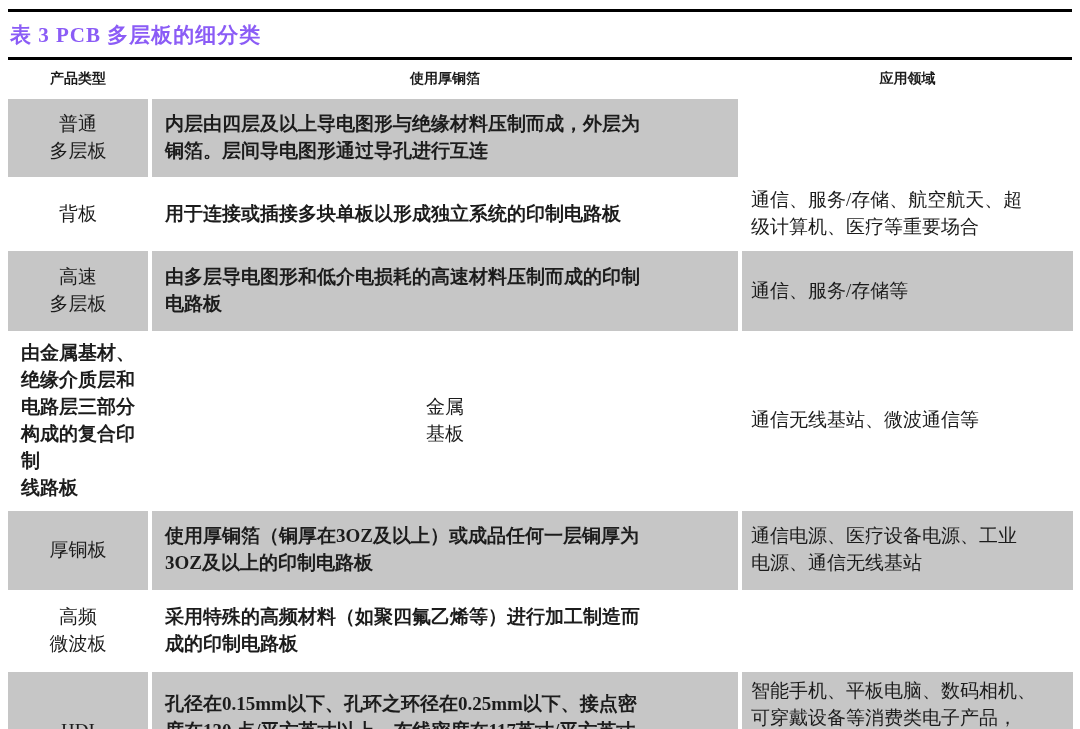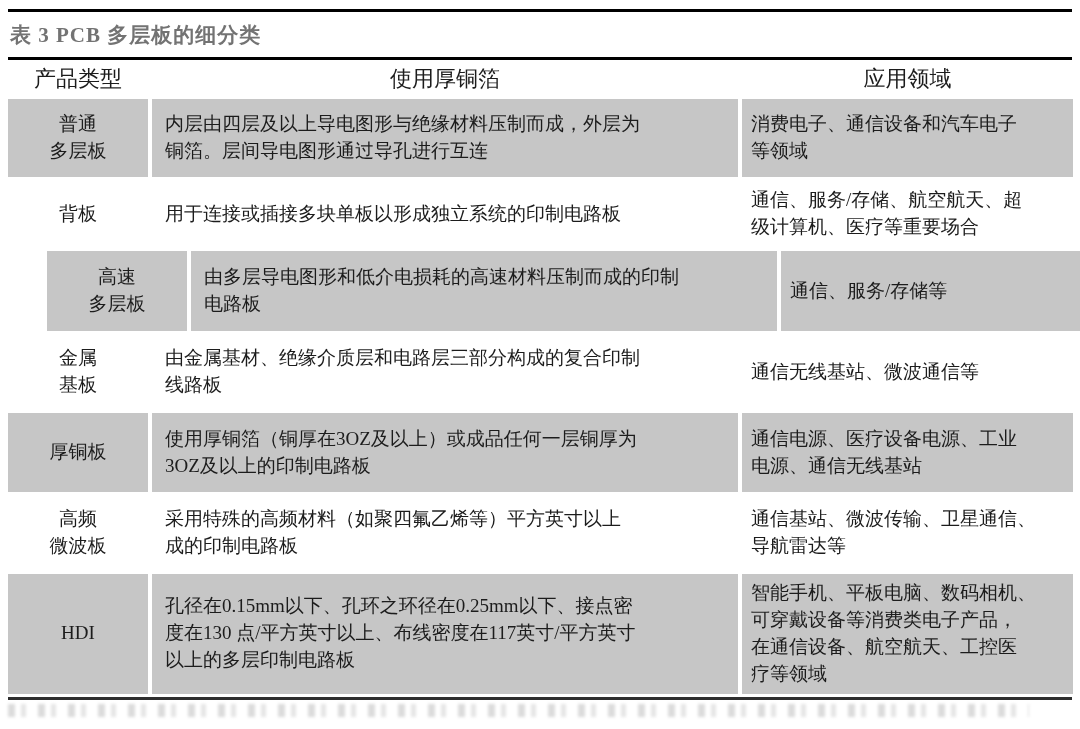--- a/index.html
+++ b/index.html
@@ -14,34 +14,34 @@
 
   .rule { height: 3px; background: #000000; width: 100%; }
   .rule-bottom { height: 3px; background: #2e2e2e; width: 100%; margin-top: 3px; }
 
   .doc-title {
     font-family: "Liberation Serif", "DejaVu Serif", serif;
     font-size: 21px;
     font-weight: bold;
     letter-spacing: 1px;
     padding: 9px 2px 8px 2px;
-    color: #737373;
+    color: #8b5cf6;
   }
 
   .grid-row {
     display: grid;
     grid-template-columns: 140px 586px 331px;
     column-gap: 4px;
   }
 
   .thead { height: 38px; align-items: center; background: #ffffff; }
   .th {
     font-family: "Liberation Serif", "DejaVu Serif", serif;
-    font-size: 22px;
-    font-weight: normal;
+    font-size: 14px;
+    font-weight: bold;
     text-align: center;
     white-space: pre-line;
   }
   .th.th-product { text-align: center; }
 
   .tbody { display: flex; flex-direction: column; row-gap: 3px; margin-top: 1px; }
 
   .trow .cell {
     background: #ffffff;
     font-family: "Liberation Serif", "DejaVu Serif", serif;
@@ -51,29 +51,30 @@
   }
   .trow.shaded .cell { background: #c6c6c6; }
 
   .cell-product {
     display: flex; align-items: center; justify-content: center;
     text-align: center;
   }
   .cell-structure {
     display: flex; align-items: center;
     padding: 6px 12px 6px 13px;
+    font-weight: bold;
   }
   .cell-application {
     display: flex; align-items: center;
     padding: 6px 4px 6px 9px;
   }
 
   .r1 { min-height: 78px; }
   .r2 { min-height: 68px; }
-  .r3 { min-height: 80px; margin-left: 39px; }
+  .r3 { min-height: 80px; }
   .r4 { min-height: 76px; }
   .r5 { min-height: 79px; border-radius: 25px; }
   .r6 { min-height: 76px; }
   .r7 { min-height: 118px; }
 
   
   .faded-footnote {
     margin-top: 4px;
     height: 13px;
     width: 96%;
@@ -104,62 +105,58 @@
     <div class="th">应用领域</div>
   </div>
 
   <div class="tbody">
 
     <div class="grid-row trow shaded r1">
       <div class="cell cell-product">普通
 多层板</div>
       <div class="cell cell-structure">内层由四层及以上导电图形与绝缘材料压制而成，外层为
 铜箔。层间导电图形通过导孔进行互连</div>
-      <div class="cell cell-application">消费电子、通信设备和汽车电子
-等领域</div>
     </div>
 
     <div class="grid-row trow r2">
       <div class="cell cell-product">背板</div>
       <div class="cell cell-structure">用于连接或插接多块单板以形成独立系统的印制电路板</div>
       <div class="cell cell-application">通信、服务/存储、航空航天、超
 级计算机、医疗等重要场合</div>
     </div>
 
     <div class="grid-row trow shaded r3">
       <div class="cell cell-product">高速
 多层板</div>
       <div class="cell cell-structure">由多层导电图形和低介电损耗的高速材料压制而成的印制
 电路板</div>
       <div class="cell cell-application">通信、服务/存储等</div>
     </div>
 
     <div class="grid-row trow r4">
+      <div class="cell cell-structure">由金属基材、绝缘介质层和电路层三部分构成的复合印制
+线路板</div>
       <div class="cell cell-product">金属
 基板</div>
-      <div class="cell cell-structure">由金属基材、绝缘介质层和电路层三部分构成的复合印制
-线路板</div>
       <div class="cell cell-application">通信无线基站、微波通信等</div>
     </div>
 
     <div class="grid-row trow shaded r5">
       <div class="cell cell-product">厚铜板</div>
       <div class="cell cell-structure">使用厚铜箔（铜厚在3OZ及以上）或成品任何一层铜厚为
 3OZ及以上的印制电路板</div>
       <div class="cell cell-application">通信电源、医疗设备电源、工业
 电源、通信无线基站</div>
     </div>
 
     <div class="grid-row trow r6">
       <div class="cell cell-product">高频
 微波板</div>
-      <div class="cell cell-structure">采用特殊的高频材料（如聚四氟乙烯等）平方英寸以上
+      <div class="cell cell-structure">采用特殊的高频材料（如聚四氟乙烯等）进行加工制造而
 成的印制电路板</div>
-      <div class="cell cell-application">通信基站、微波传输、卫星通信、
-导航雷达等</div>
     </div>
 
     <div class="grid-row trow shaded r7">
       <div class="cell cell-product">HDI</div>
       <div class="cell cell-structure">孔径在0.15mm以下、孔环之环径在0.25mm以下、接点密
 度在130 点/平方英寸以上、布线密度在117英寸/平方英寸
 以上的多层印制电路板</div>
       <div class="cell cell-application">智能手机、平板电脑、数码相机、
 可穿戴设备等消费类电子产品，
 在通信设备、航空航天、工控医

